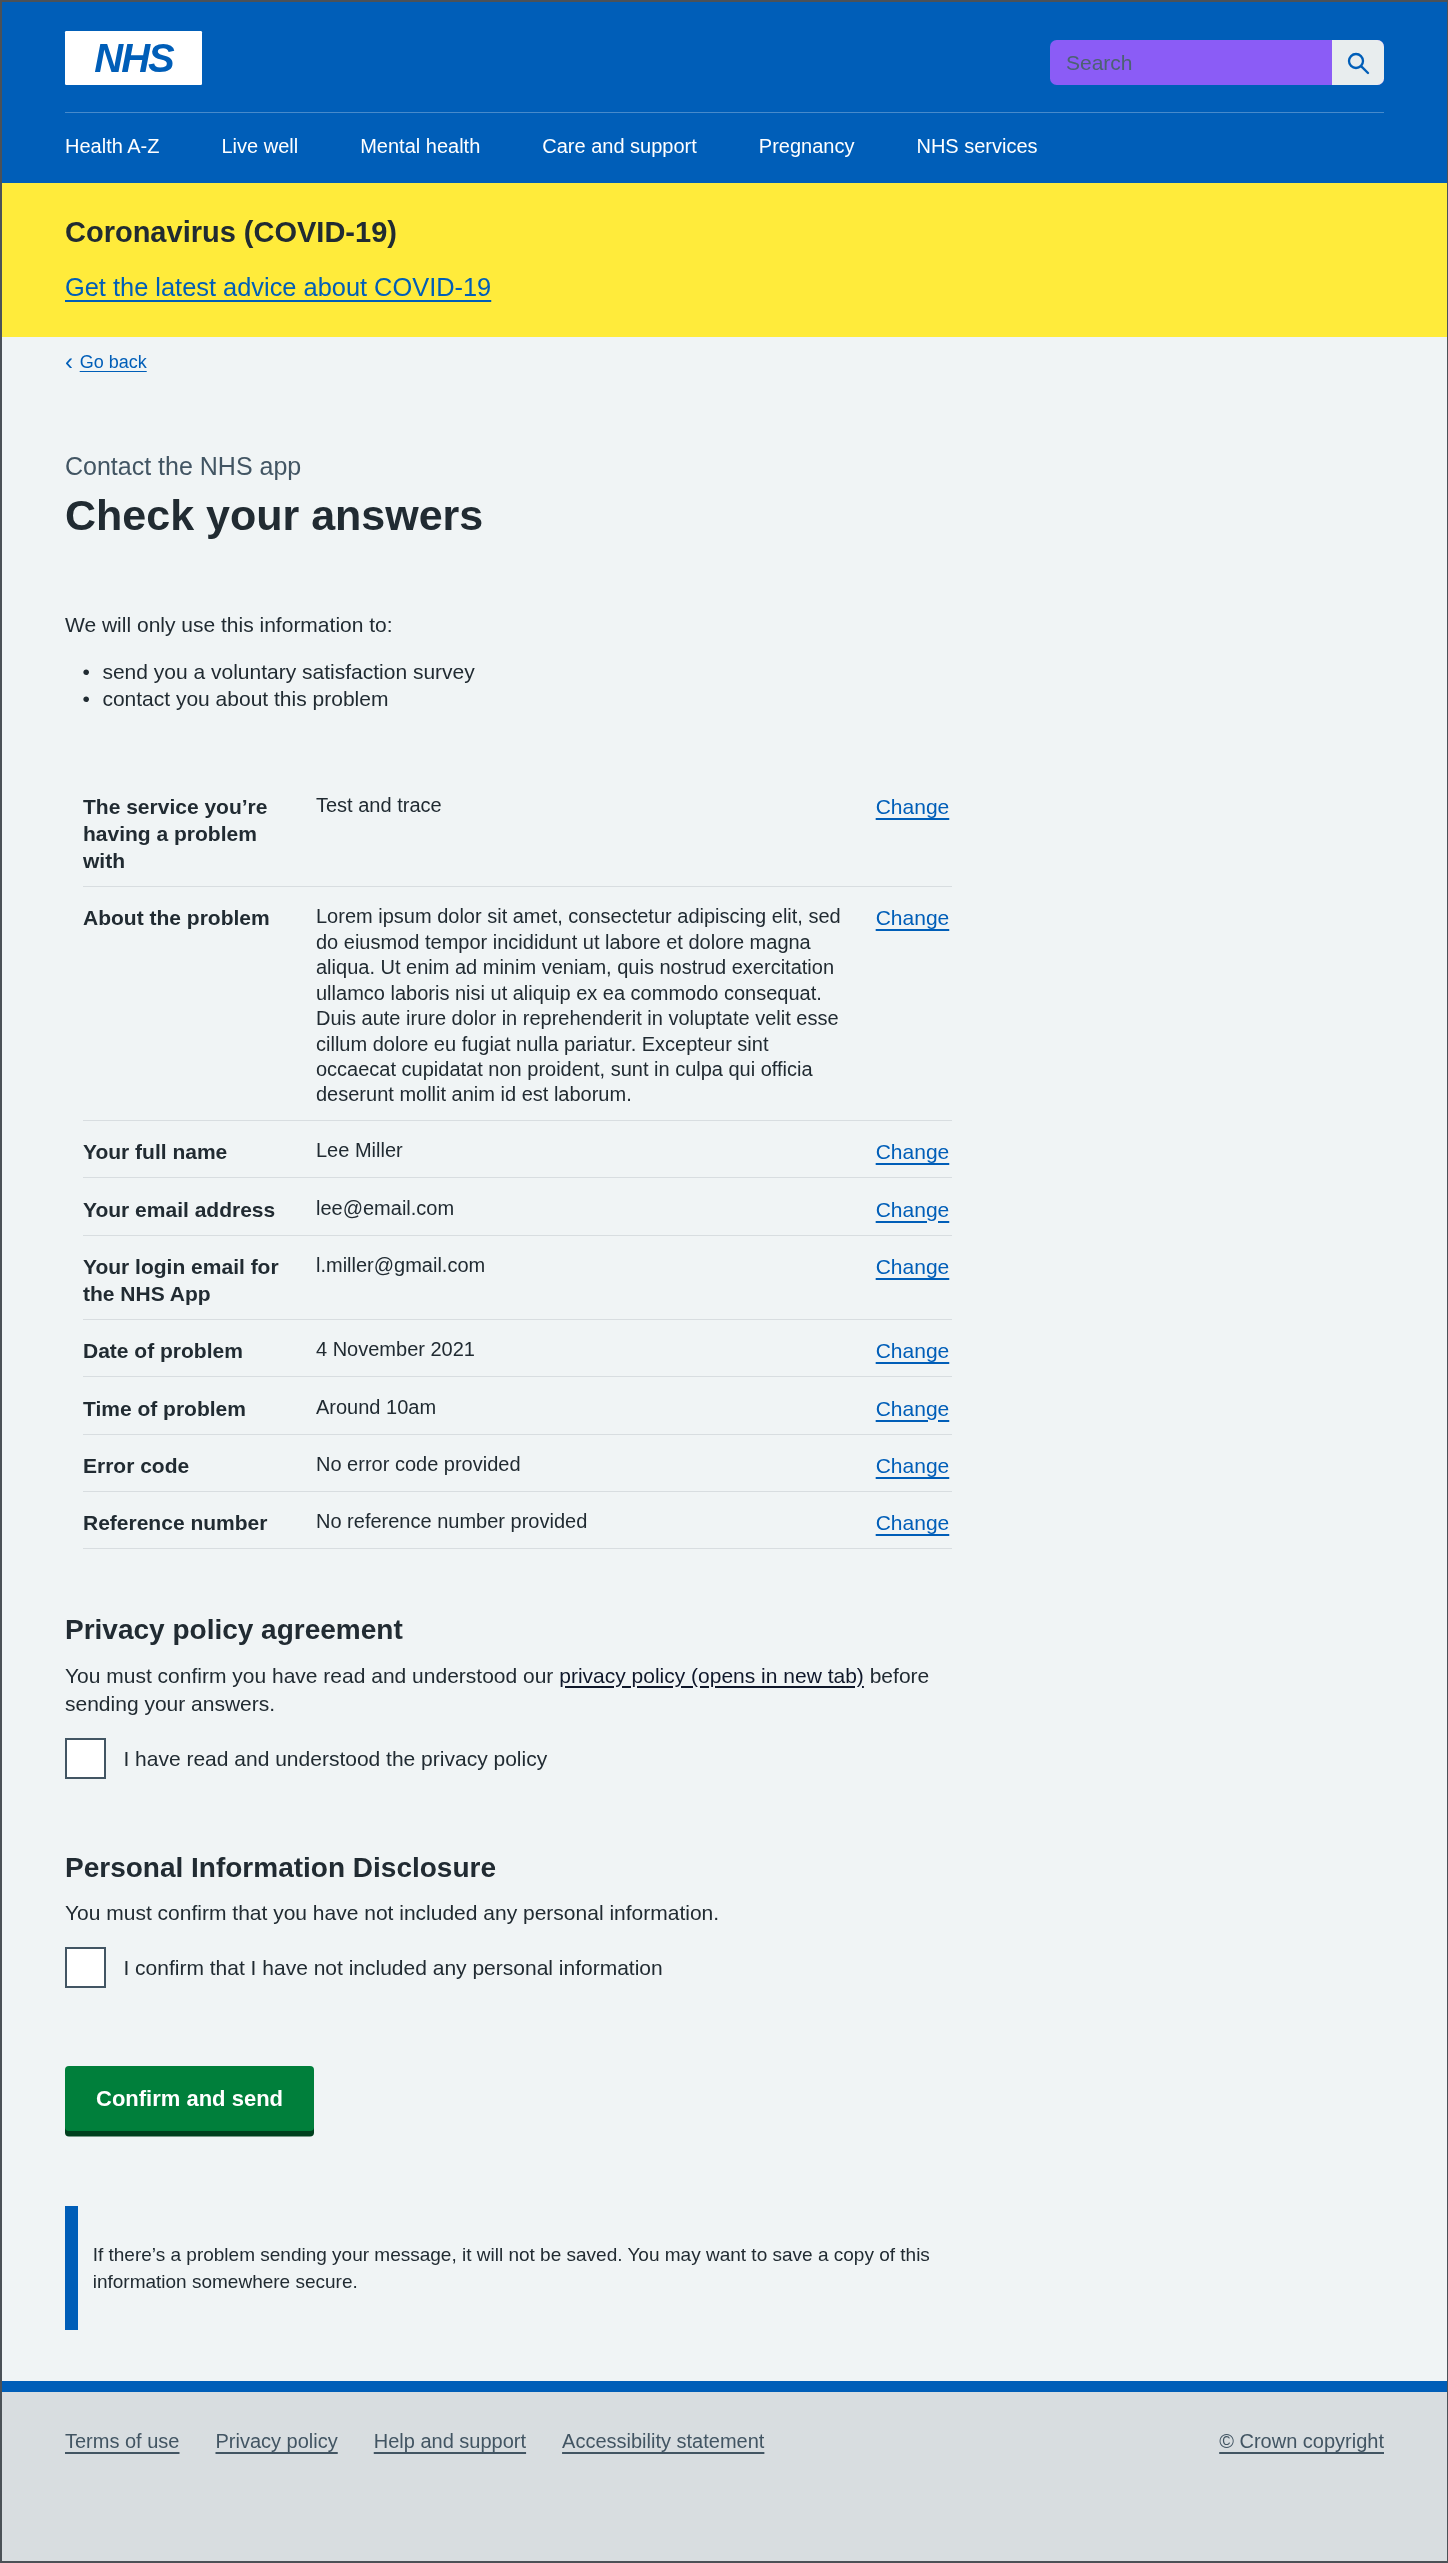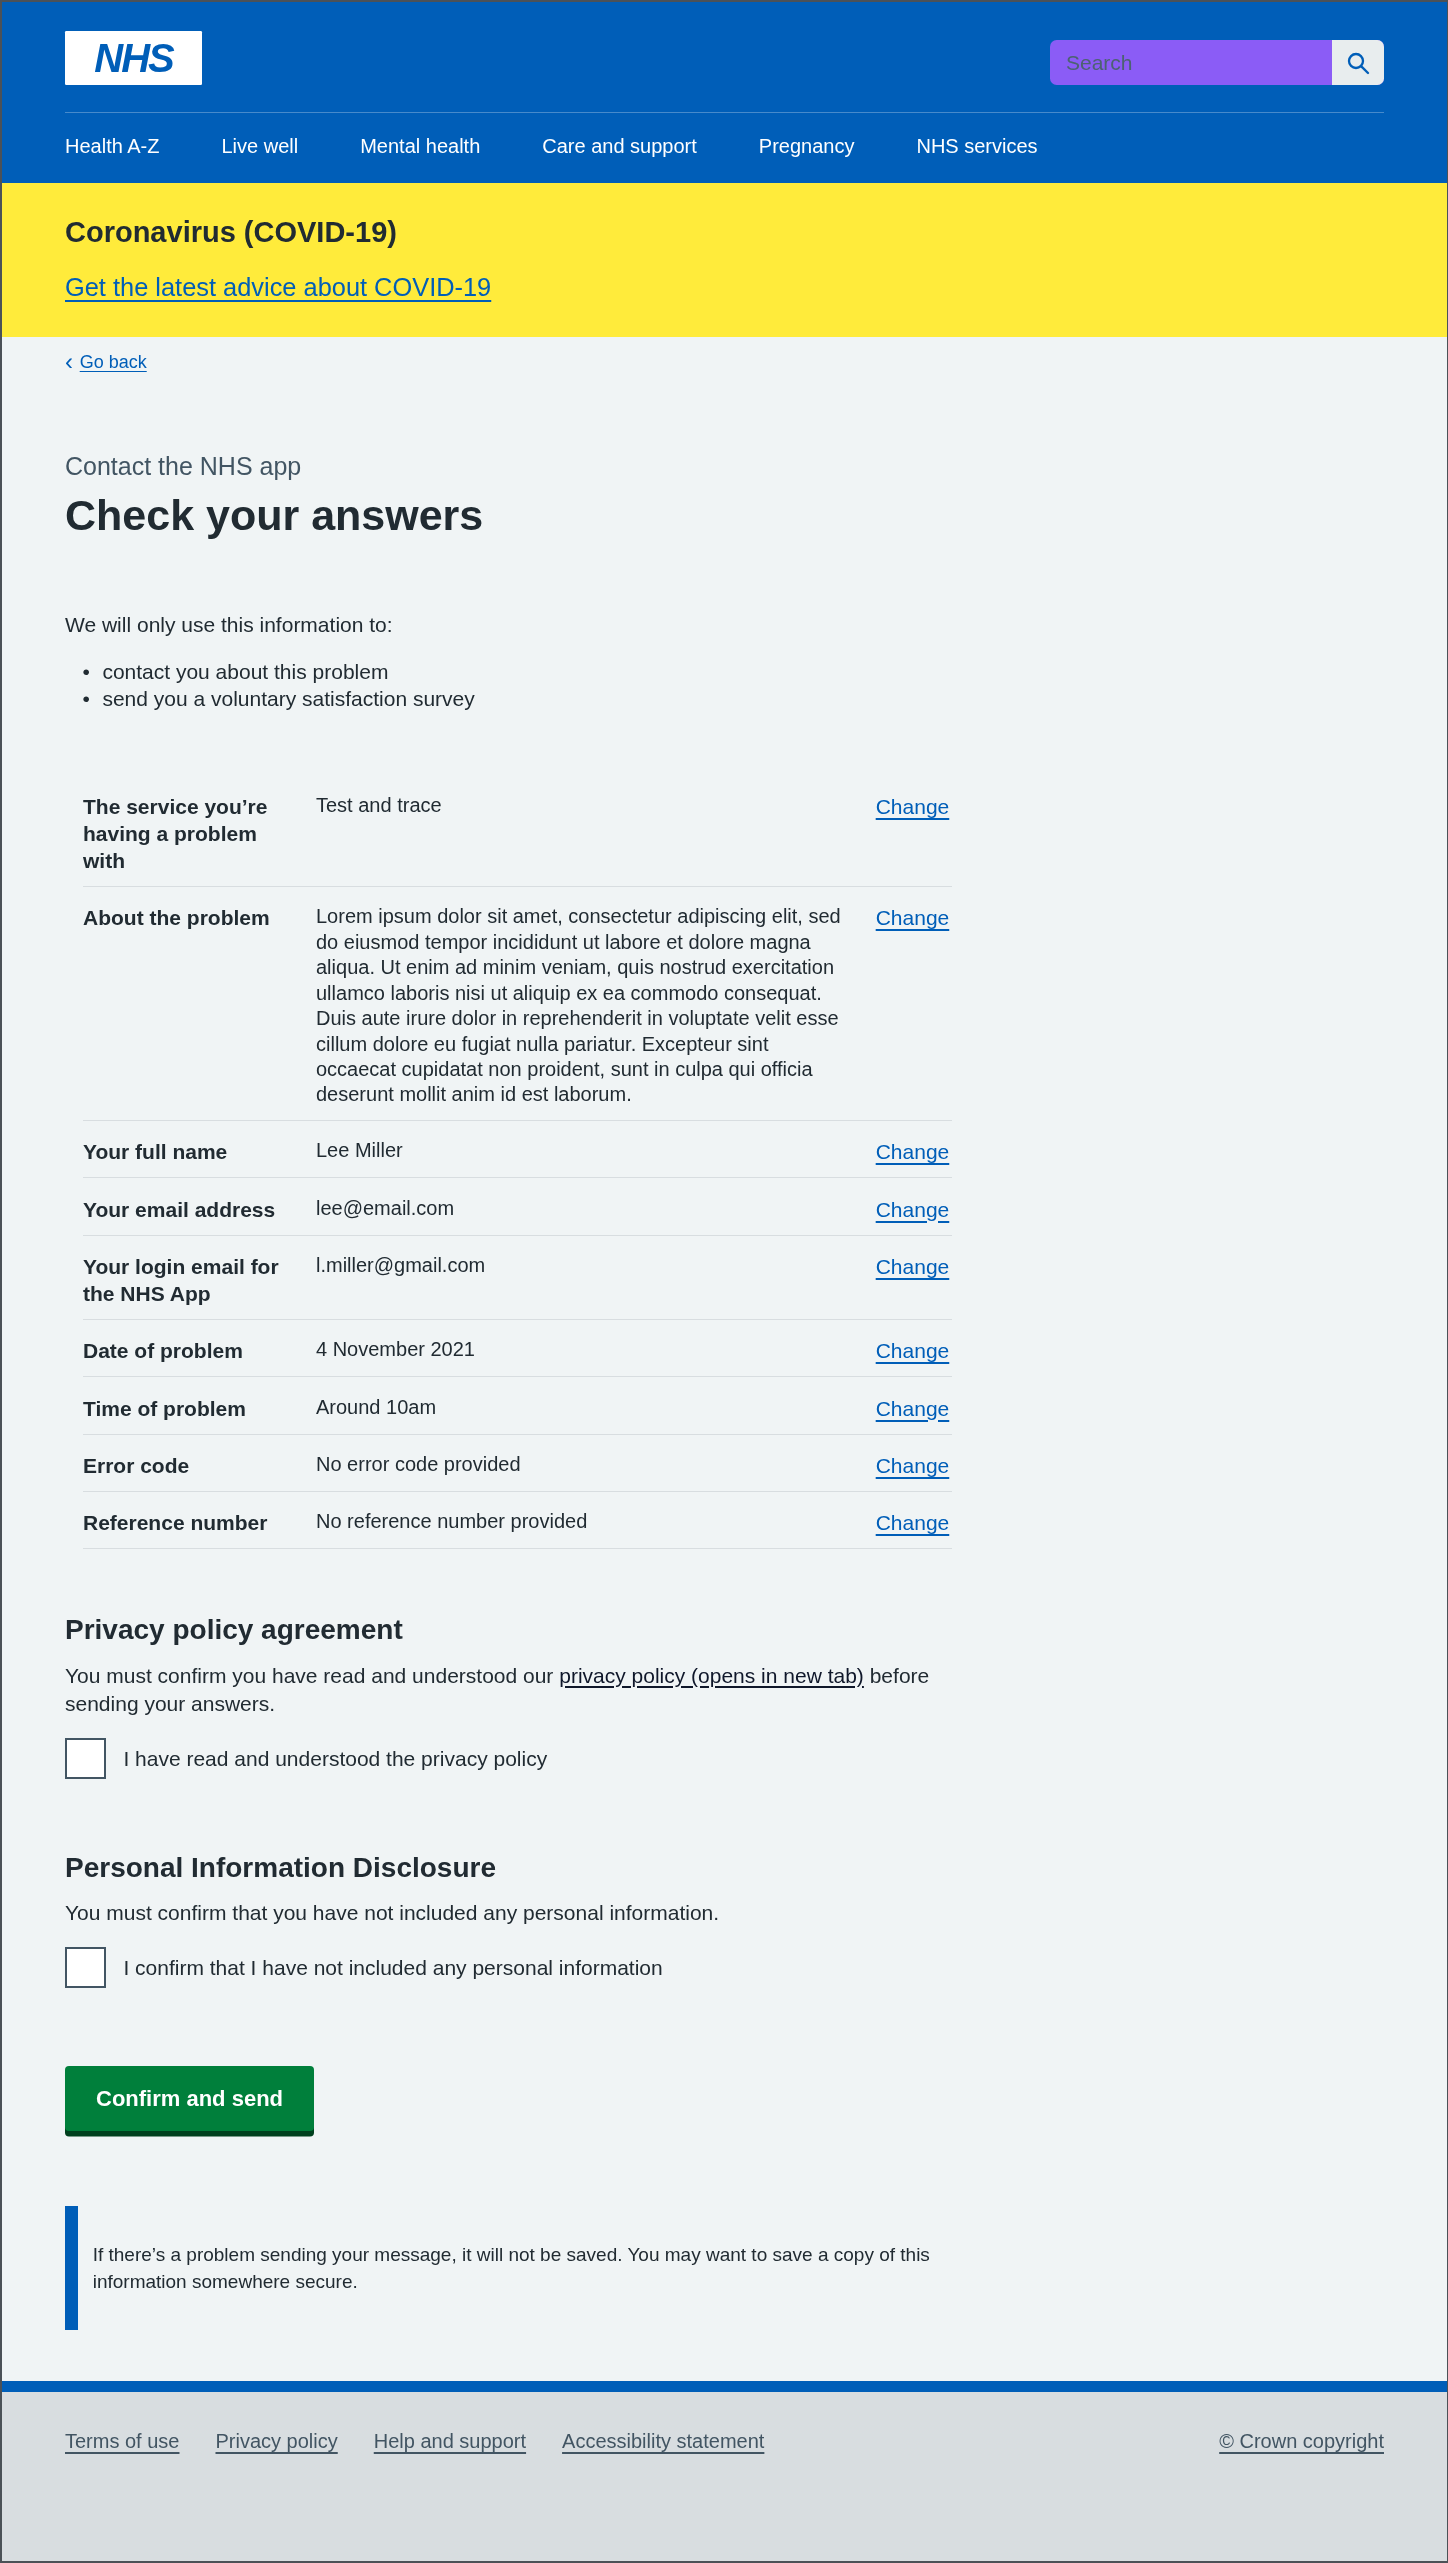--- a/index.html
+++ b/index.html
@@ -119,22 +119,22 @@
       <a href="#" class="back-link">
         <span class="back-chevron">‹</span>
         <span class="back-text">Go back</span>
       </a>
 
       <p class="caption">Contact the NHS app</p>
       <h1 class="page-title">Check your answers</h1>
 
       <p class="intro">We will only use this information to:</p>
       <ul class="intro-list">
+        <li>send you a voluntary satisfaction survey</li>
         <li>contact you about this problem</li>
-        <li>send you a voluntary satisfaction survey</li>
       </ul>
 
       <dl class="summary">
         <div class="srow">
           <dt class="skey">The service you’re having a problem with</dt>
           <dd class="sval">Test and trace</dd>
           <dd class="sact"><a href="#" class="change-link">Change</a></dd>
         </div>
         <div class="srow">
           <dt class="skey">About the problem</dt>

